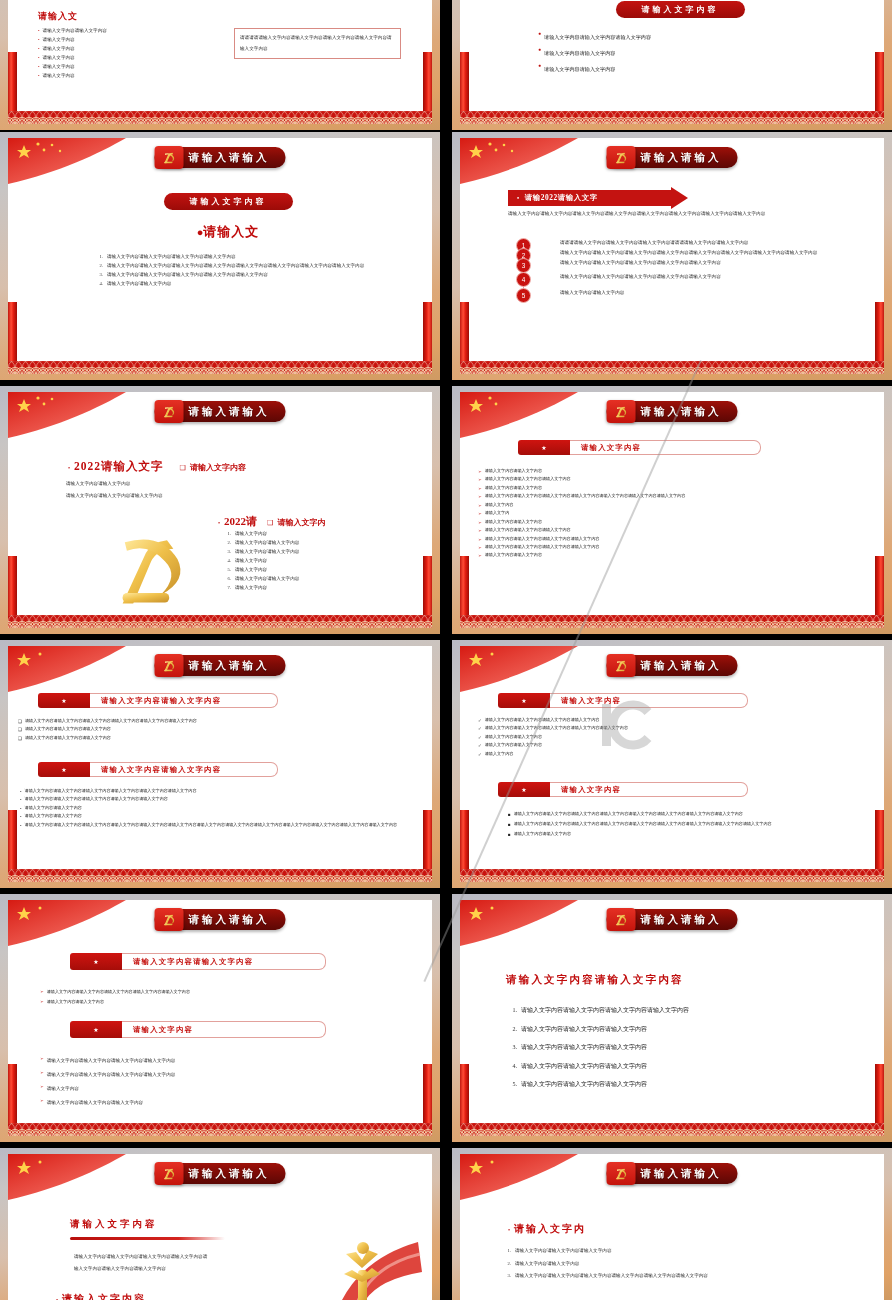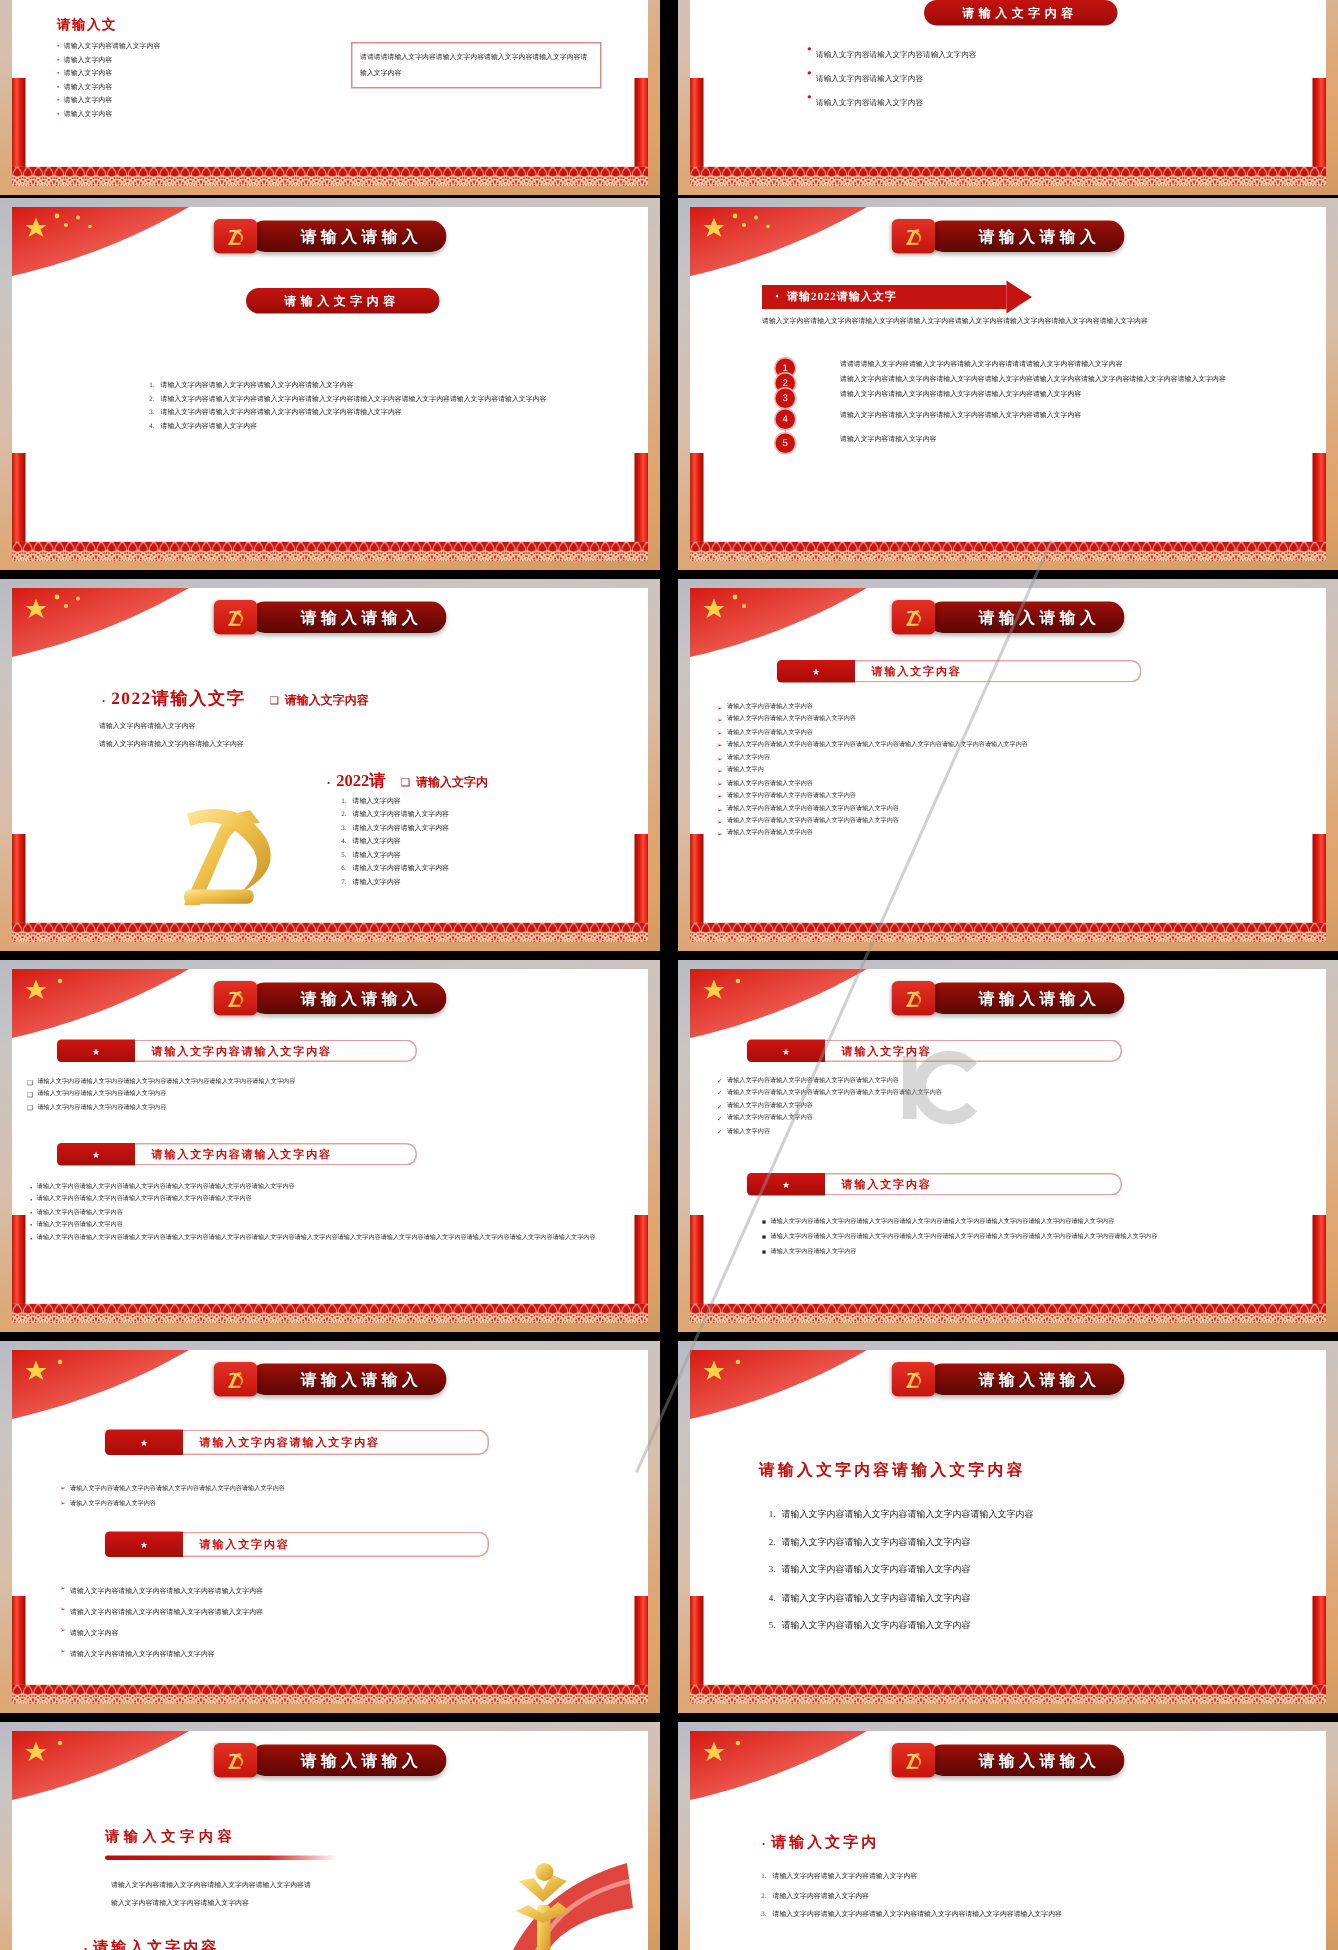--- a/index.html
+++ b/index.html
@@ -21,21 +21,21 @@
   
   .ribbon-l{position:absolute;left:0;bottom:12px;width:9px;height:60px;
      background:linear-gradient(90deg,#c0170f 0%,#ff4b35 35%,#e01c10 62%,#9d0d06 100%);}
   .ribbon-r{position:absolute;right:0;bottom:12px;width:9px;height:60px;
      background:linear-gradient(270deg,#c0170f 0%,#ff4b35 35%,#e01c10 62%,#9d0d06 100%);}
 
   
   .waveband{position:absolute;left:0;right:0;bottom:0;height:13px;}
 
   
-  .banner{position:absolute;left:50%;transform:translateX(-50%);top:9px;height:21px;display:flex;align-items:center;padding-left:24px;}
+  .banner{position:absolute;left:50%;transform:translateX(-50%);top:9px;height:21px;display:flex;align-items:center;}
   .banner .plaque{height:21px;border-radius:10px;
      background:linear-gradient(180deg,#9e1109 0%,#7e0b06 45%,#5c0704 100%);
      display:flex;align-items:center;padding:0 16px 0 34px;
      box-shadow:0 2px 3px rgba(0,0,0,.28);}
   .banner .plaque span{color:#fff;font-size:10.5px;letter-spacing:3px;font-weight:bold;
      text-shadow:0 1px 1px rgba(0,0,0,.5);white-space:nowrap;}
   .emblem{position:absolute;left:0;top:-1px;width:29px;height:23px;border-radius:4px;
      background:linear-gradient(180deg,#e53024 0%,#c4140c 100%);
      display:flex;align-items:center;justify-content:center;box-shadow:0 1px 3px rgba(0,0,0,.3);}
   .emblem svg{width:18px;height:18px;display:block;}
@@ -243,20 +243,23 @@
                 <path d="M6 6 Q14 4 18 11 Q19 15 15 17 Q18 13 15 10 Q11 6 6 8 Z" fill="url(#gold)"></path>
                 <rect x="5" y="17" width="11" height="2" rx="1" fill="url(#gold)"></rect>
                 </svg>
             </div>
             <span>请输入请输入</span>
           </div>
         </div>
         <div style="position:absolute;left:0;top:52px;width:440px;text-align:center;">
           <span class="pill">请输入文字内容</span>
         </div>
+        <div style="position:absolute;left:0;top:84px;width:440px;text-align:center;">
+          <span class="red" style="font-size:11px;">●</span><span class="red" style="font-size:13px;font-weight:bold;letter-spacing:1px;">请输入文</span>
+        </div>
         <div style="position:absolute;left:84px;top:115px;width:280px;">
           <ol class="num tiny">
             <li>
                 <span class="idx">1.</span>
                 <span class="tx">请输入文字内容请输入文字内容请输入文字内容请输入文字内容</span>
               </li>
             <li>
                 <span class="idx">2.</span>
                 <span class="tx">请输入文字内容请输入文字内容请输入文字内容请输入文字内容请输入文字内容请输入文字内容请输入文字内容请输入文字内容</span>
               </li>

